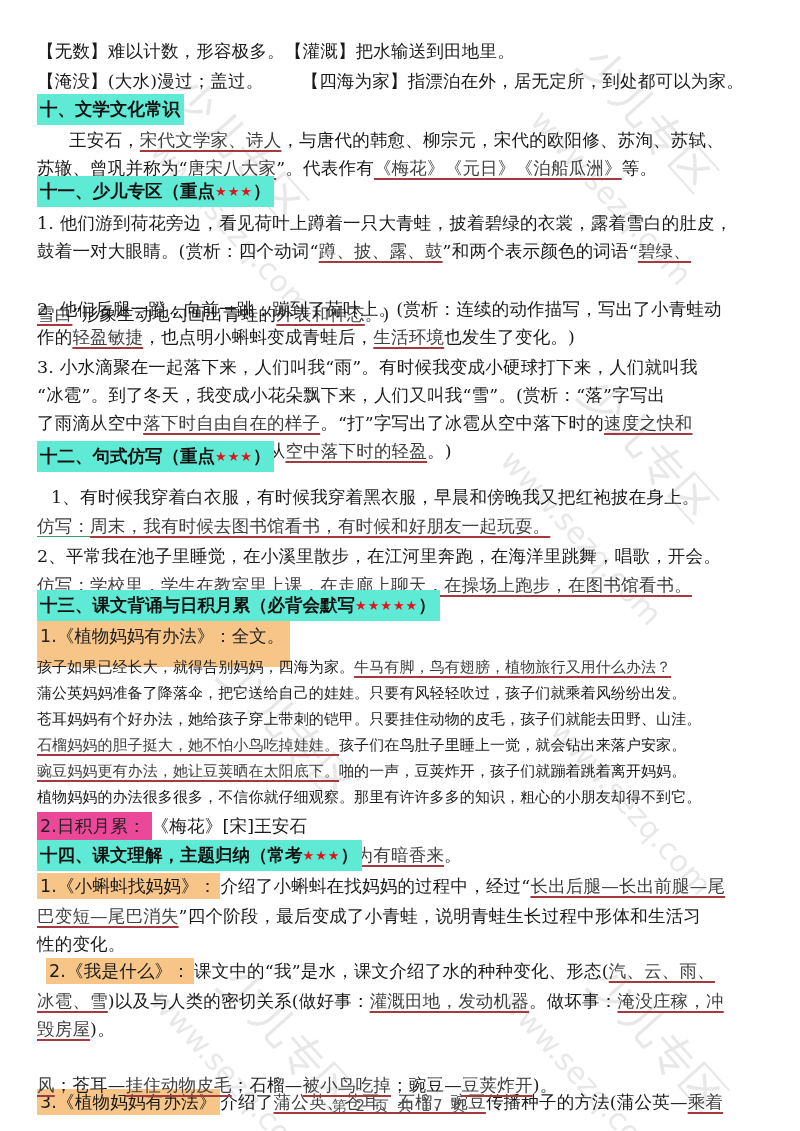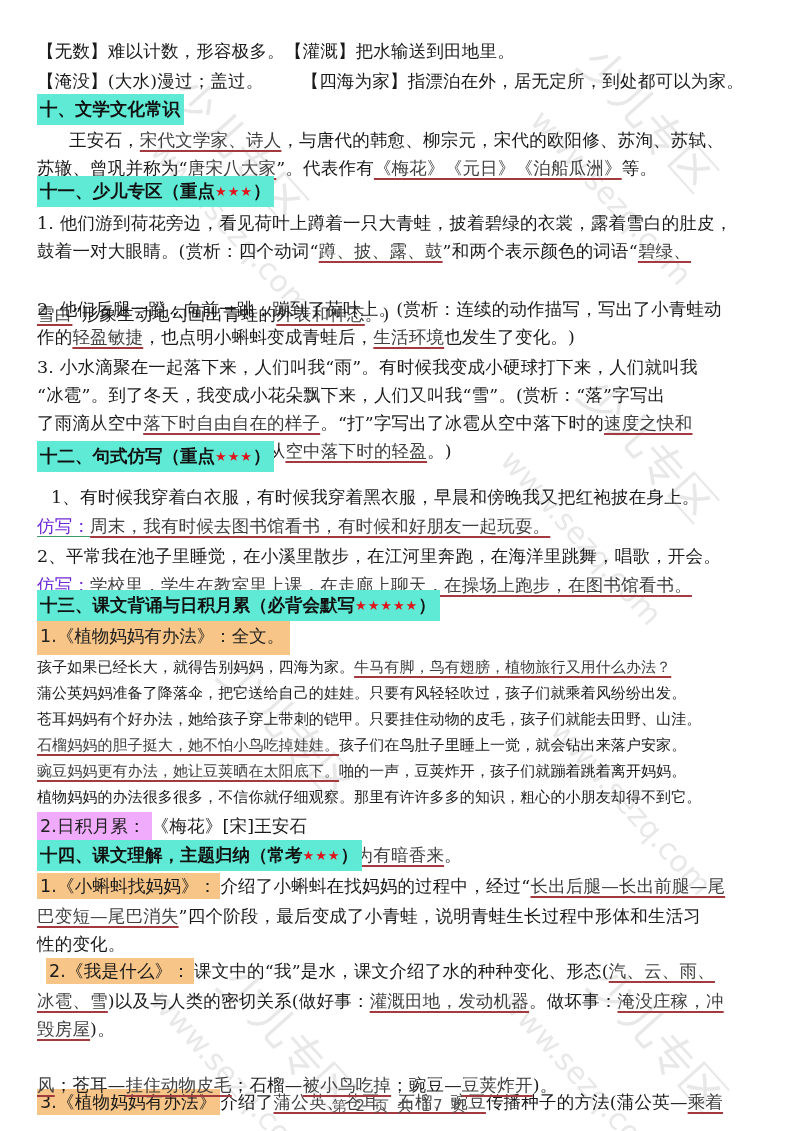--- a/index.html
+++ b/index.html
@@ -12,35 +12,35 @@
   .line {
     position: absolute; left: 0; white-space: nowrap;
     font-size: 17.5px; line-height: 26px; letter-spacing: 0.2px;
   }
   .sm { font-size: 15px; letter-spacing: 0.1px; }
   .hl {
     color: #404040;
     text-decoration: underline; text-decoration-color: #a23a40;
     text-underline-offset: 4px; text-decoration-thickness: 1.5px;
   }
-  .teal { color: #6d28d9; text-decoration: underline; text-decoration-color: #3a9a6a; text-underline-offset: 4px; }
+  .teal { color: #404040; text-decoration: underline; text-decoration-color: #3a9a6a; text-underline-offset: 4px; }
   .sec-head {
     position: absolute; left: 0; height: 31px; line-height: 31px;
     background: #5eead4; padding: 0 4px 0 3px;
     font-family: "DejaVu Sans", "Liberation Sans", sans-serif;
     font-weight: bold; font-size: 17.5px; color: #111;
   }
   .star { color: #e0121a; font-size: 13px; letter-spacing: 1px; vertical-align: 1px; }
   .sub-head {
-    position: absolute; left: 0; height: 34px; line-height: 30px;
+    position: absolute; left: 0; height: 46px; line-height: 30px;
     background: #f7c587; padding: 0 6px 0 3px;
     font-family: "DejaVu Sans", "Liberation Sans", sans-serif;
     font-size: 17.5px; color: #222;
   }
-  .sub-head.pale { background: #f0abfc; }
+  .sub-head.pale { background: #ec4899; }
   .inline-tag {
     background: #f7c587; padding: 3px 4px 3px 3px;
     font-family: "DejaVu Sans", "Liberation Sans", sans-serif;
   }
   .footer {
     position: absolute; left: 0; width: 800px; top: 1097px; text-align: center;
     font-family: "DejaVu Sans", "Liberation Sans", sans-serif;
     font-size: 15px; color: #555; letter-spacing: 2px;
   }
   .wm {

